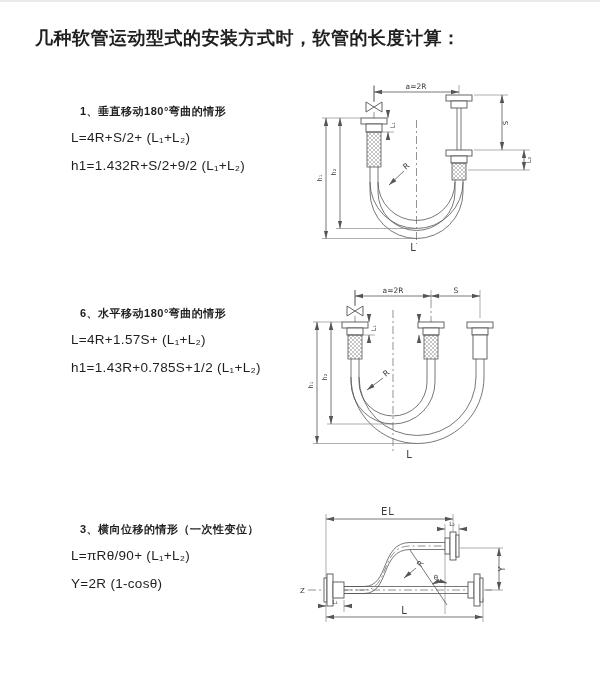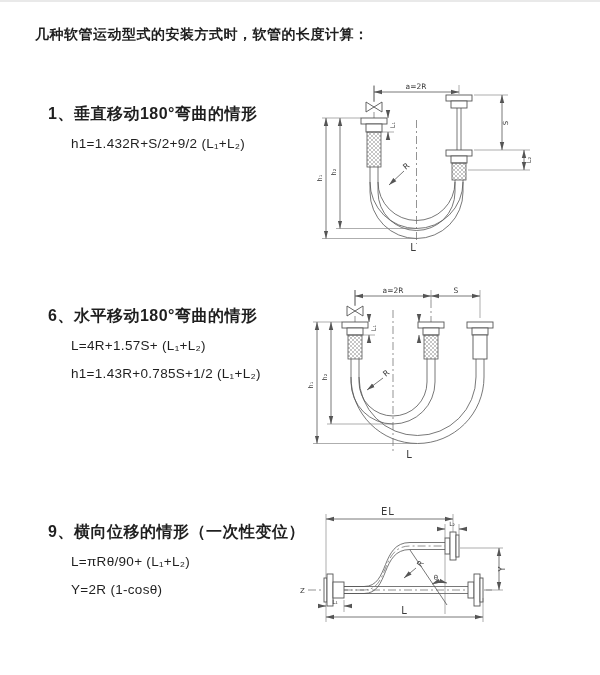--- a/index.html
+++ b/index.html
@@ -7,27 +7,27 @@
   body {
     position:relative;
     background:#ffffff;
     font-family:"Liberation Sans","DejaVu Sans",sans-serif;
     color:#1f1f1f;
     overflow:hidden;
     border-top:2px solid #e9e9e9;
   }
   .doc-title {
     position:absolute; left:35px; top:24px;
-    font-size:14px; font-weight:bold; letter-spacing:0.5px;
+    font-size:18px; font-weight:bold; letter-spacing:0.5px;
     white-space:nowrap;
   }
   .section { position:absolute; left:48px; }
   .section .heading {
-    font-size:16px; font-weight:bold; letter-spacing:0.5px;
-    margin-bottom:5px; white-space:nowrap;
+    font-size:11px; font-weight:bold; letter-spacing:0.5px;
+    margin-bottom:5px; white-space:nowrap;margin-left:32px;
   }
   .section .formula {
     font-size:13.5px; line-height:28px; padding-left:23px;
     letter-spacing:0.3px; white-space:nowrap;
   }
   #sec1 { top:102px; }
   #sec2 { top:304px; }
   #sec3 { top:520px; }
   .diag { position:absolute; }
   #diag1 { left:312px; top:70px; }
@@ -55,31 +55,32 @@
     <marker id="as" markerWidth="9" markerHeight="6" refX="1" refY="3" orient="auto" markerUnits="userSpaceOnUse">
       <path d="M9,0.8 L1,3 L9,5.2 Z" fill="#555"></path>
     </marker>
   </defs>
 </svg>
 
 <div class="doc-title">几种软管运动型式的安装方式时，软管的长度计算：</div>
 
 <div class="section" id="sec1">
   <div class="heading">1、垂直移动180°弯曲的情形</div>
+  <div class="formula">L=4R+S/2+ (L₁+L₂)</div>
   <div class="formula">h1=1.432R+S/2+9/2 (L₁+L₂)</div>
 </div>
 
 <div class="section" id="sec2">
   <div class="heading">6、水平移动180°弯曲的情形</div>
   <div class="formula">L=4R+1.57S+ (L₁+L₂)</div>
   <div class="formula">h1=1.43R+0.785S+1/2 (L₁+L₂)</div>
 </div>
 
 <div class="section" id="sec3">
-  <div class="heading">9、横向位移的情形（一次性变位）</div>
+  <div class="heading">3、横向位移的情形（一次性变位）</div>
   <div class="formula">L=πRθ/90+ (L₁+L₂)</div>
   <div class="formula">Y=2R (1-cosθ)</div>
 </div>
 
 <div class="diag" id="diag1">
 <svg width="275" height="192" viewBox="0 0 275 192">
 
   <g>
     <path class="ln" d="M58,110 A46.5,46.5 0 0 0 151,110"></path>
     <path class="ln" d="M66,110 A38.5,38.5 0 0 0 143,110"></path>

